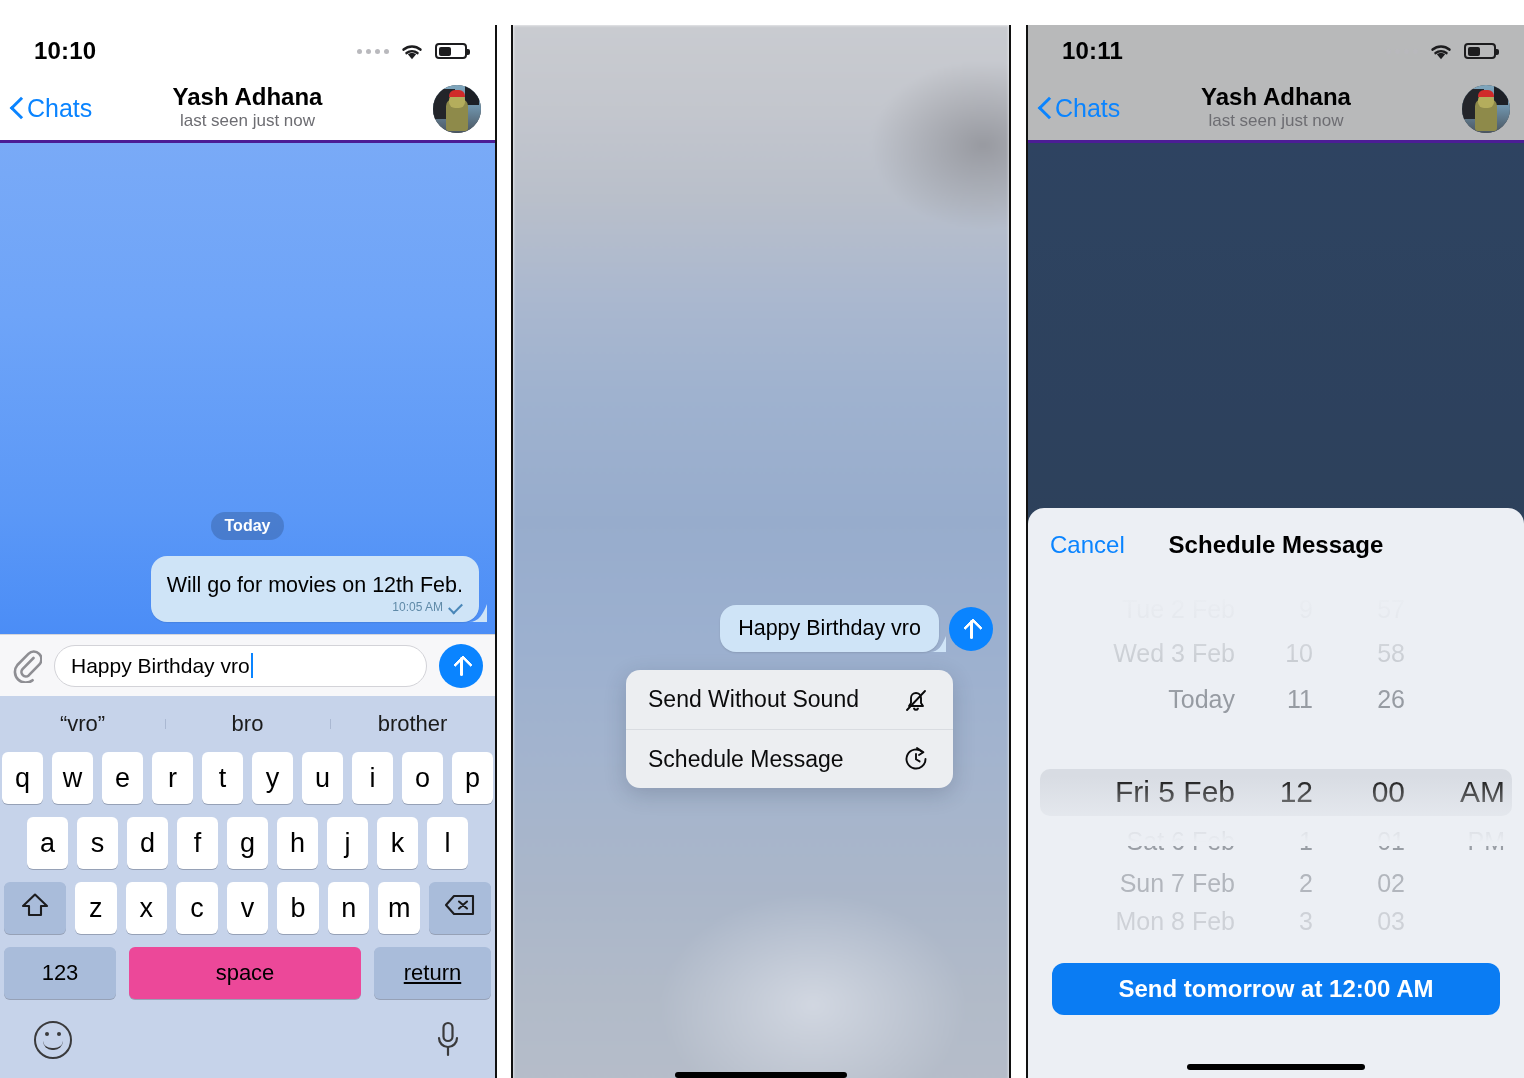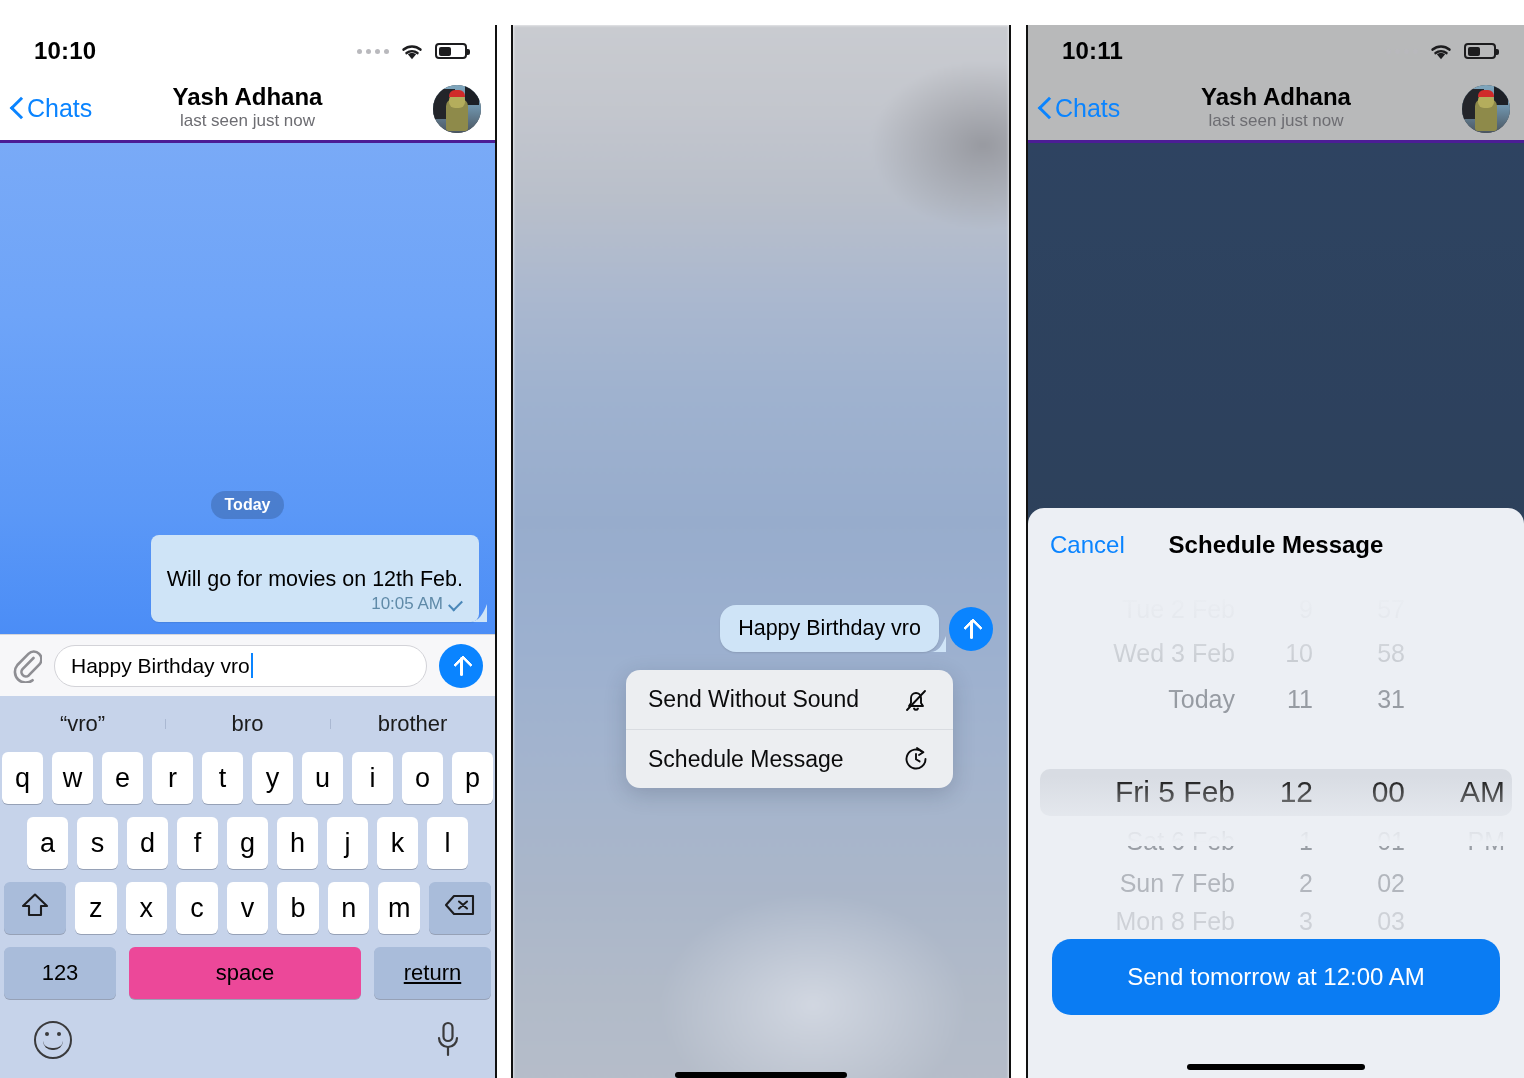--- a/index.html
+++ b/index.html
@@ -66,26 +66,26 @@
 
   
   .msg-area { position:absolute; left:0; right:0; bottom: 12px; padding: 0 16px; }
   .daypill {
     margin: 0 auto 16px; width: max-content;
     background: rgba(40,70,120,.32); color:#fff; font-size:16px; font-weight:600;
     padding: 5px 14px; border-radius: 14px;
   }
   .bubble-row { display:flex; justify-content:flex-end; }
   .bubble {
-    position: relative; background:#cfe4f7; border-radius: 8px;
-    padding: 31px 16px 8px; max-width: 340px;
+    position: relative; background:#cfe4f7; border-radius: 16px;
+    padding: 16px 16px 8px; max-width: 340px;
     box-shadow: 0 1px 1px rgba(0,0,0,.08);
   }
   .bubble .text { font-size: 21.5px; color:#000; line-height:1.22; }
-  .bubble .meta { margin-top: 2px; text-align:right; font-size:17px; color:#5f8aa8; display:flex; justify-content:flex-end; align-items:center; gap:4px;}
+  .bubble .meta { margin-top: 2px; text-align:right; font-size:12px; color:#5f8aa8; display:flex; justify-content:flex-end; align-items:center; gap:4px;}
   .tick { width:16px; height:11px; position:relative; display:inline-block;}
   .tick::before{content:"";position:absolute;left:2px;top:1px;width:11px;height:6px;border-left:2.2px solid #4a87b8;border-bottom:2.2px solid #4a87b8;transform:rotate(-45deg);}
   .bubble::after{
     content:""; position:absolute; right:-8px; bottom:0; width:18px; height:18px;
     background:#cfe4f7; clip-path: path("M0,18 C10,18 14,10 18,0 L18,18 Z");
   }
 
   
   .inputbar {
     position: relative; height: 62px; background:#f7f7f9;
@@ -200,22 +200,22 @@
   .c-date { width: 215px; text-align:right; padding-right: 8px; }
   .c-hour { width: 70px;  text-align:right; }
   .c-min  { width: 92px;  text-align:right; }
   .c-ampm { width: 100px; text-align:right; padding-left: 10px;}
   .fade-top { position:absolute; left:0; right:0; top:0; height: 110px;
     background: linear-gradient(180deg,#eceff4 5%, rgba(236,239,244,0) 100%); pointer-events:none;}
   .fade-bot { position:absolute; left:0; right:0; bottom:0; height: 70px;
     background: linear-gradient(0deg,#eceff4 5%, rgba(236,239,244,0) 100%); pointer-events:none;}
   .sheet-actions { margin-top: auto; padding: 0 24px 0; }
   .btn-primary {
-    height: 76px; background:#0a7cf3; border-radius: 19px; color:#fff;
-    display:flex; align-items:center; justify-content:center; font-size:24px; font-weight:normal;
+    height: 52px; background:#0a7cf3; border-radius: 12px; color:#fff;
+    display:flex; align-items:center; justify-content:center; font-size:24px; font-weight:bold;
     margin-bottom: 16px;
   }
   .btn-secondary {
     height: 68px; background:#fff; border-radius: 12px; color:#0a84ff;
     display:flex; align-items:center; justify-content:center; font-size:24px; font-weight:bold;
   }
   .sheet-foot { height: 72px; display:flex; align-items:center; justify-content:center; }
   .sheet-foot i { width: 178px; height: 6px; border-radius:3px; background:#000; display:block;}
   .col { display:flex; flex-direction:column; height:100%; }
 </style>
@@ -486,21 +486,21 @@
           </div>
           <div class="prow" style="top:48px;opacity:.45">
             <span class="c-date">Wed 3 Feb</span>
             <span class="c-hour">10</span>
             <span class="c-min">58</span>
             <span class="c-ampm"></span>
           </div>
           <div class="prow" style="top:94px;opacity:.75">
             <span class="c-date">Today</span>
             <span class="c-hour">11</span>
-            <span class="c-min">31</span>
+            <span class="c-min">26</span>
             <span class="c-ampm"></span>
           </div>
           <div class="prow sel" style="top:181px;height:50px">
             <span class="c-date">Fri 5 Feb</span>
             <span class="c-hour">12</span>
             <span class="c-min">00</span>
             <span class="c-ampm">AM</span>
           </div>
           <div class="prow" style="top:236px;opacity:.72">
             <span class="c-date">Sat 6 Feb</span>

